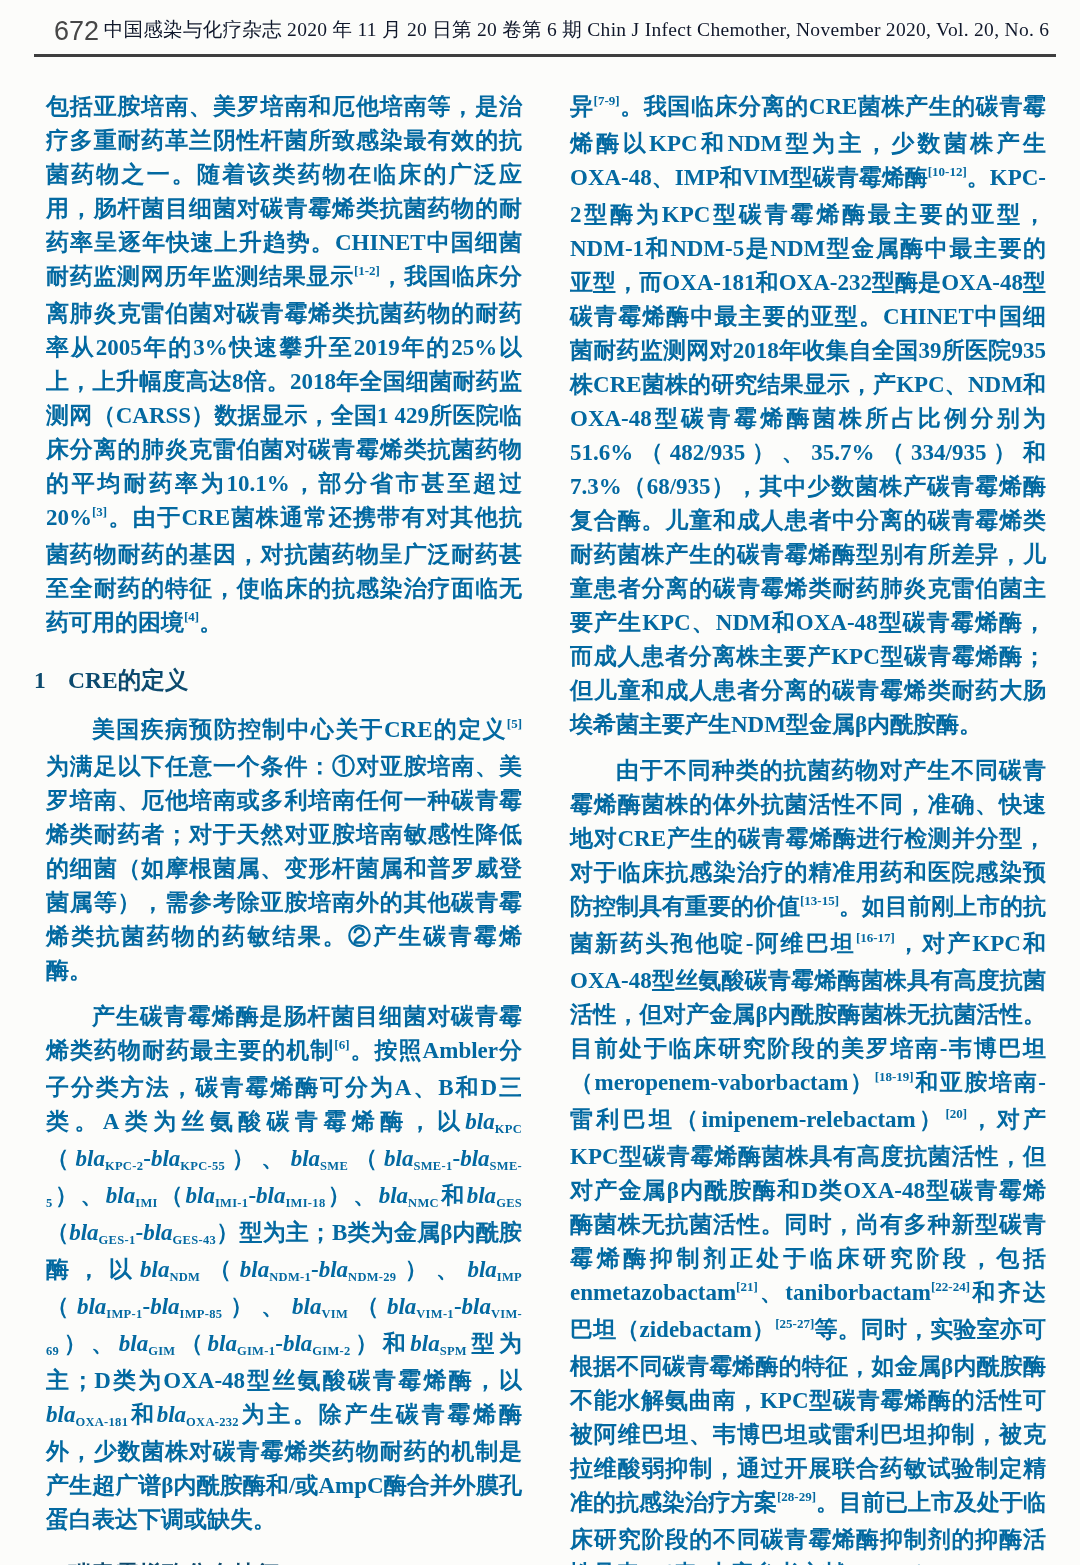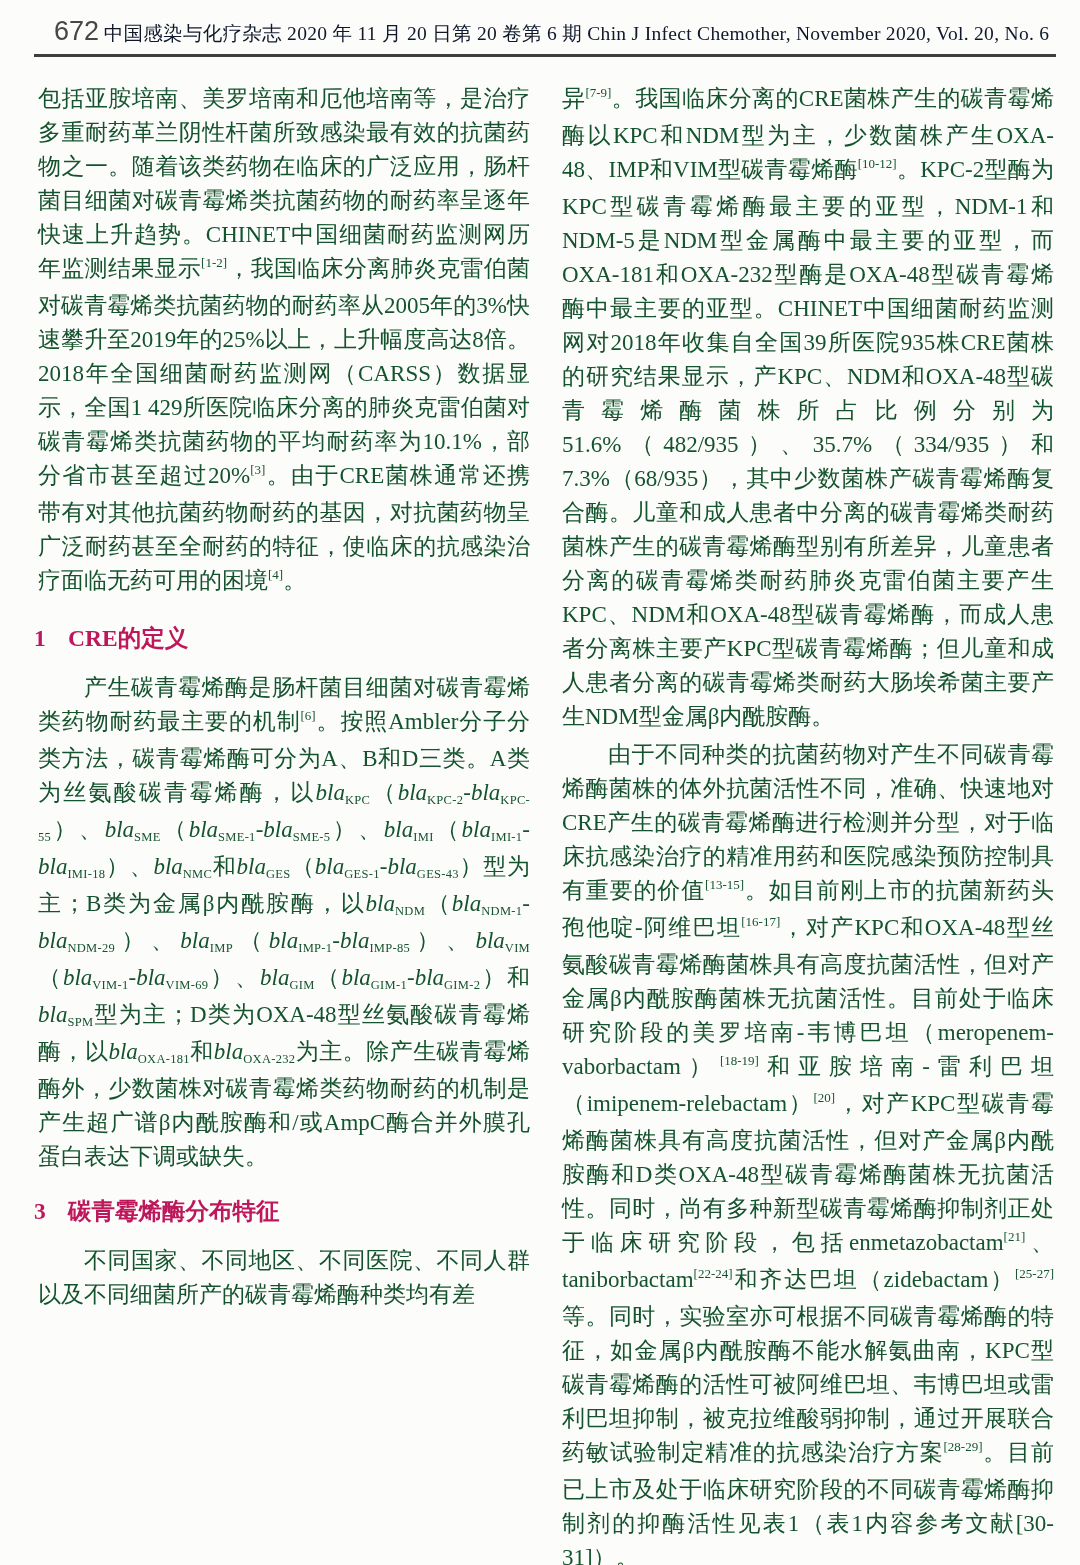--- a/index.html
+++ b/index.html
@@ -16,21 +16,21 @@
     overflow: hidden;
     font-family: "Liberation Serif", "DejaVu Serif", serif;
     color: #3d3d3d;
   }
   .page-header {
     position: absolute;
     top: 16px;
     left: 36px;
     right: 26px;
     display: flex;
-    align-items: flex-end;
+    align-items: flex-start;
   }
   .page-number {
     font-family: "Liberation Sans", "DejaVu Sans", sans-serif;
     font-size: 27px;
     font-weight: 400;
     color: #474747;
     flex: 0 0 auto;
     padding-left: 18px;
   }
   .journal-line {
@@ -55,34 +55,35 @@
     position: absolute;
     top: 78px;
     left: 34px;
     display: flex;
     gap: 24px;
   }
   .col {
     width: 500px;
   }
   .para {
-    margin: 4px;
+    margin: 12px;
     font-size: 23px;
     line-height: 34px;
     text-align: justify;
     text-justify: inter-character;
-    color: #14532d;
+    color: #0369a1;
+    font-weight: bold;
   }
   .para.indent { text-indent: 2em; }
   .sec-heading {
     margin: 20px 0 16px 0;
     font-size: 23.5px;
     line-height: 34px;
     font-weight: 700;
-    color: #be185d;
+    color: #0c4a6e;
   }
   .sec-heading .sec-num { margin-right: 0.95em; }
   .seg-n { }
   .seg-sup {
     font-size: 13px;
     position: relative;
     top: -9px;
     letter-spacing: 0;
   }
   .seg-i {
@@ -101,20 +102,21 @@
 <div class="page">
   <header class="page-header">
     <span class="page-number">672</span>
     <span class="journal-line">中国感染与化疗杂志 2020 年 11 月 20 日第 20 卷第 6 期 Chin J Infect Chemother, November 2020, Vol. 20, No. 6</span>
   </header>
   <hr class="header-rule">
   <main class="columns">
     <section class="col" id="col-left">
         <p class="para"><span class="seg-n">包括亚胺培南、美罗培南和厄他培南等，是治疗多重耐药革兰阴性杆菌所致感染最有效的抗菌药物之一。随着该类药物在临床的广泛应用，肠杆菌目细菌对碳青霉烯类抗菌药物的耐药率呈逐年快速上升趋势。CHINET中国细菌耐药监测网历年监测结果显示</span><span class="seg-sup">[1-2]</span><span class="seg-n">，我国临床分离肺炎克雷伯菌对碳青霉烯类抗菌药物的耐药率从2005年的3%快速攀升至2019年的25%以上，上升幅度高达8倍。2018年全国细菌耐药监测网（CARSS）数据显示，全国1 429所医院临床分离的肺炎克雷伯菌对碳青霉烯类抗菌药物的平均耐药率为10.1%，部分省市甚至超过20%</span><span class="seg-sup">[3]</span><span class="seg-n">。由于CRE菌株通常还携带有对其他抗菌药物耐药的基因，对抗菌药物呈广泛耐药甚至全耐药的特征，使临床的抗感染治疗面临无药可用的困境</span><span class="seg-sup">[4]</span><span class="seg-n">。</span></p>
         <h2 class="sec-heading"><span class="sec-num">1</span><span>CRE的定义</span></h2>
+        <p class="para indent"><span class="seg-n">美国疾病预防控制中心关于CRE的定义</span><span class="seg-sup">[5]</span><span class="seg-n">为满足以下任意一个条件：①对亚胺培南、美罗培南、厄他培南或多利培南任何一种碳青霉烯类耐药者；对于天然对亚胺培南敏感性降低的细菌（如摩根菌属、变形杆菌属和普罗威登菌属等），需参考除亚胺培南外的其他碳青霉烯类抗菌药物的药敏结果。②产生碳青霉烯酶。</span></p>
         <p class="para indent"><span class="seg-n">产生碳青霉烯酶是肠杆菌目细菌对碳青霉烯类药物耐药最主要的机制</span><span class="seg-sup">[6]</span><span class="seg-n">。按照Ambler分子分类方法，碳青霉烯酶可分为A、B和D三类。A类为丝氨酸碳青霉烯酶，以</span><span class="seg-i">bla</span><span class="seg-sub">KPC</span><span class="seg-n">（</span><span class="seg-i">bla</span><span class="seg-sub">KPC-2</span><span class="seg-n">-</span><span class="seg-i">bla</span><span class="seg-sub">KPC-55</span><span class="seg-n">）、</span><span class="seg-i">bla</span><span class="seg-sub">SME</span><span class="seg-n">（</span><span class="seg-i">bla</span><span class="seg-sub">SME-1</span><span class="seg-n">-</span><span class="seg-i">bla</span><span class="seg-sub">SME-5</span><span class="seg-n">）、</span><span class="seg-i">bla</span><span class="seg-sub">IMI</span><span class="seg-n">（</span><span class="seg-i">bla</span><span class="seg-sub">IMI-1</span><span class="seg-n">-</span><span class="seg-i">bla</span><span class="seg-sub">IMI-18</span><span class="seg-n">）、</span><span class="seg-i">bla</span><span class="seg-sub">NMC</span><span class="seg-n">和</span><span class="seg-i">bla</span><span class="seg-sub">GES</span><span class="seg-n">（</span><span class="seg-i">bla</span><span class="seg-sub">GES-1</span><span class="seg-n">-</span><span class="seg-i">bla</span><span class="seg-sub">GES-43</span><span class="seg-n">）型为主；B类为金属β内酰胺酶，以</span><span class="seg-i">bla</span><span class="seg-sub">NDM</span><span class="seg-n">（</span><span class="seg-i">bla</span><span class="seg-sub">NDM-1</span><span class="seg-n">-</span><span class="seg-i">bla</span><span class="seg-sub">NDM-29</span><span class="seg-n">）、</span><span class="seg-i">bla</span><span class="seg-sub">IMP</span><span class="seg-n">（</span><span class="seg-i">bla</span><span class="seg-sub">IMP-1</span><span class="seg-n">-</span><span class="seg-i">bla</span><span class="seg-sub">IMP-85</span><span class="seg-n">）、</span><span class="seg-i">bla</span><span class="seg-sub">VIM</span><span class="seg-n">（</span><span class="seg-i">bla</span><span class="seg-sub">VIM-1</span><span class="seg-n">-</span><span class="seg-i">bla</span><span class="seg-sub">VIM-69</span><span class="seg-n">）、</span><span class="seg-i">bla</span><span class="seg-sub">GIM</span><span class="seg-n">（</span><span class="seg-i">bla</span><span class="seg-sub">GIM-1</span><span class="seg-n">-</span><span class="seg-i">bla</span><span class="seg-sub">GIM-2</span><span class="seg-n">）和</span><span class="seg-i">bla</span><span class="seg-sub">SPM</span><span class="seg-n">型为主；D类为OXA-48型丝氨酸碳青霉烯酶，以</span><span class="seg-i">bla</span><span class="seg-sub">OXA-181</span><span class="seg-n">和</span><span class="seg-i">bla</span><span class="seg-sub">OXA-232</span><span class="seg-n">为主。除产生碳青霉烯酶外，少数菌株对碳青霉烯类药物耐药的机制是产生超广谱β内酰胺酶和/或AmpC酶合并外膜孔蛋白表达下调或缺失。</span></p>
         <h2 class="sec-heading"><span class="sec-num">3</span><span>碳青霉烯酶分布特征</span></h2>
         <p class="para indent"><span class="seg-n">不同国家、不同地区、不同医院、不同人群以及不同细菌所产的碳青霉烯酶种类均有差</span></p>
       </section>
     <section class="col" id="col-right">
         <p class="para"><span class="seg-n">异</span><span class="seg-sup">[7-9]</span><span class="seg-n">。我国临床分离的CRE菌株产生的碳青霉烯酶以KPC和NDM型为主，少数菌株产生OXA-48、IMP和VIM型碳青霉烯酶</span><span class="seg-sup">[10-12]</span><span class="seg-n">。KPC-2型酶为KPC型碳青霉烯酶最主要的亚型，NDM-1和NDM-5是NDM型金属酶中最主要的亚型，而OXA-181和OXA-232型酶是OXA-48型碳青霉烯酶中最主要的亚型。CHINET中国细菌耐药监测网对2018年收集自全国39所医院935株CRE菌株的研究结果显示，产KPC、NDM和OXA-48型碳青霉烯酶菌株所占比例分别为51.6%（482/935）、35.7%（334/935）和7.3%（68/935），其中少数菌株产碳青霉烯酶复合酶。儿童和成人患者中分离的碳青霉烯类耐药菌株产生的碳青霉烯酶型别有所差异，儿童患者分离的碳青霉烯类耐药肺炎克雷伯菌主要产生KPC、NDM和OXA-48型碳青霉烯酶，而成人患者分离株主要产KPC型碳青霉烯酶；但儿童和成人患者分离的碳青霉烯类耐药大肠埃希菌主要产生NDM型金属β内酰胺酶。</span></p>
         <p class="para indent"><span class="seg-n">由于不同种类的抗菌药物对产生不同碳青霉烯酶菌株的体外抗菌活性不同，准确、快速地对CRE产生的碳青霉烯酶进行检测并分型，对于临床抗感染治疗的精准用药和医院感染预防控制具有重要的价值</span><span class="seg-sup">[13-15]</span><span class="seg-n">。如目前刚上市的抗菌新药头孢他啶-阿维巴坦</span><span class="seg-sup">[16-17]</span><span class="seg-n">，对产KPC和OXA-48型丝氨酸碳青霉烯酶菌株具有高度抗菌活性，但对产金属β内酰胺酶菌株无抗菌活性。目前处于临床研究阶段的美罗培南-韦博巴坦（meropenem-vaborbactam）</span><span class="seg-sup">[18-19]</span><span class="seg-n">和亚胺培南-雷利巴坦（imipenem-relebactam）</span><span class="seg-sup">[20]</span><span class="seg-n">，对产KPC型碳青霉烯酶菌株具有高度抗菌活性，但对产金属β内酰胺酶和D类OXA-48型碳青霉烯酶菌株无抗菌活性。同时，尚有多种新型碳青霉烯酶抑制剂正处于临床研究阶段，包括enmetazobactam</span><span class="seg-sup">[21]</span><span class="seg-n">、taniborbactam</span><span class="seg-sup">[22-24]</span><span class="seg-n">和齐达巴坦（zidebactam）</span><span class="seg-sup">[25-27]</span><span class="seg-n">等。同时，实验室亦可根据不同碳青霉烯酶的特征，如金属β内酰胺酶不能水解氨曲南，KPC型碳青霉烯酶的活性可被阿维巴坦、韦博巴坦或雷利巴坦抑制，被克拉维酸弱抑制，通过开展联合药敏试验制定精准的抗感染治疗方案</span><span class="seg-sup">[28-29]</span><span class="seg-n">。目前已上市及处于临床研究阶段的不同碳青霉烯酶抑制剂的抑酶活性见表1（表1内容参考文献[30-31]）。</span></p>
       </section>
   </main>
 </div>

